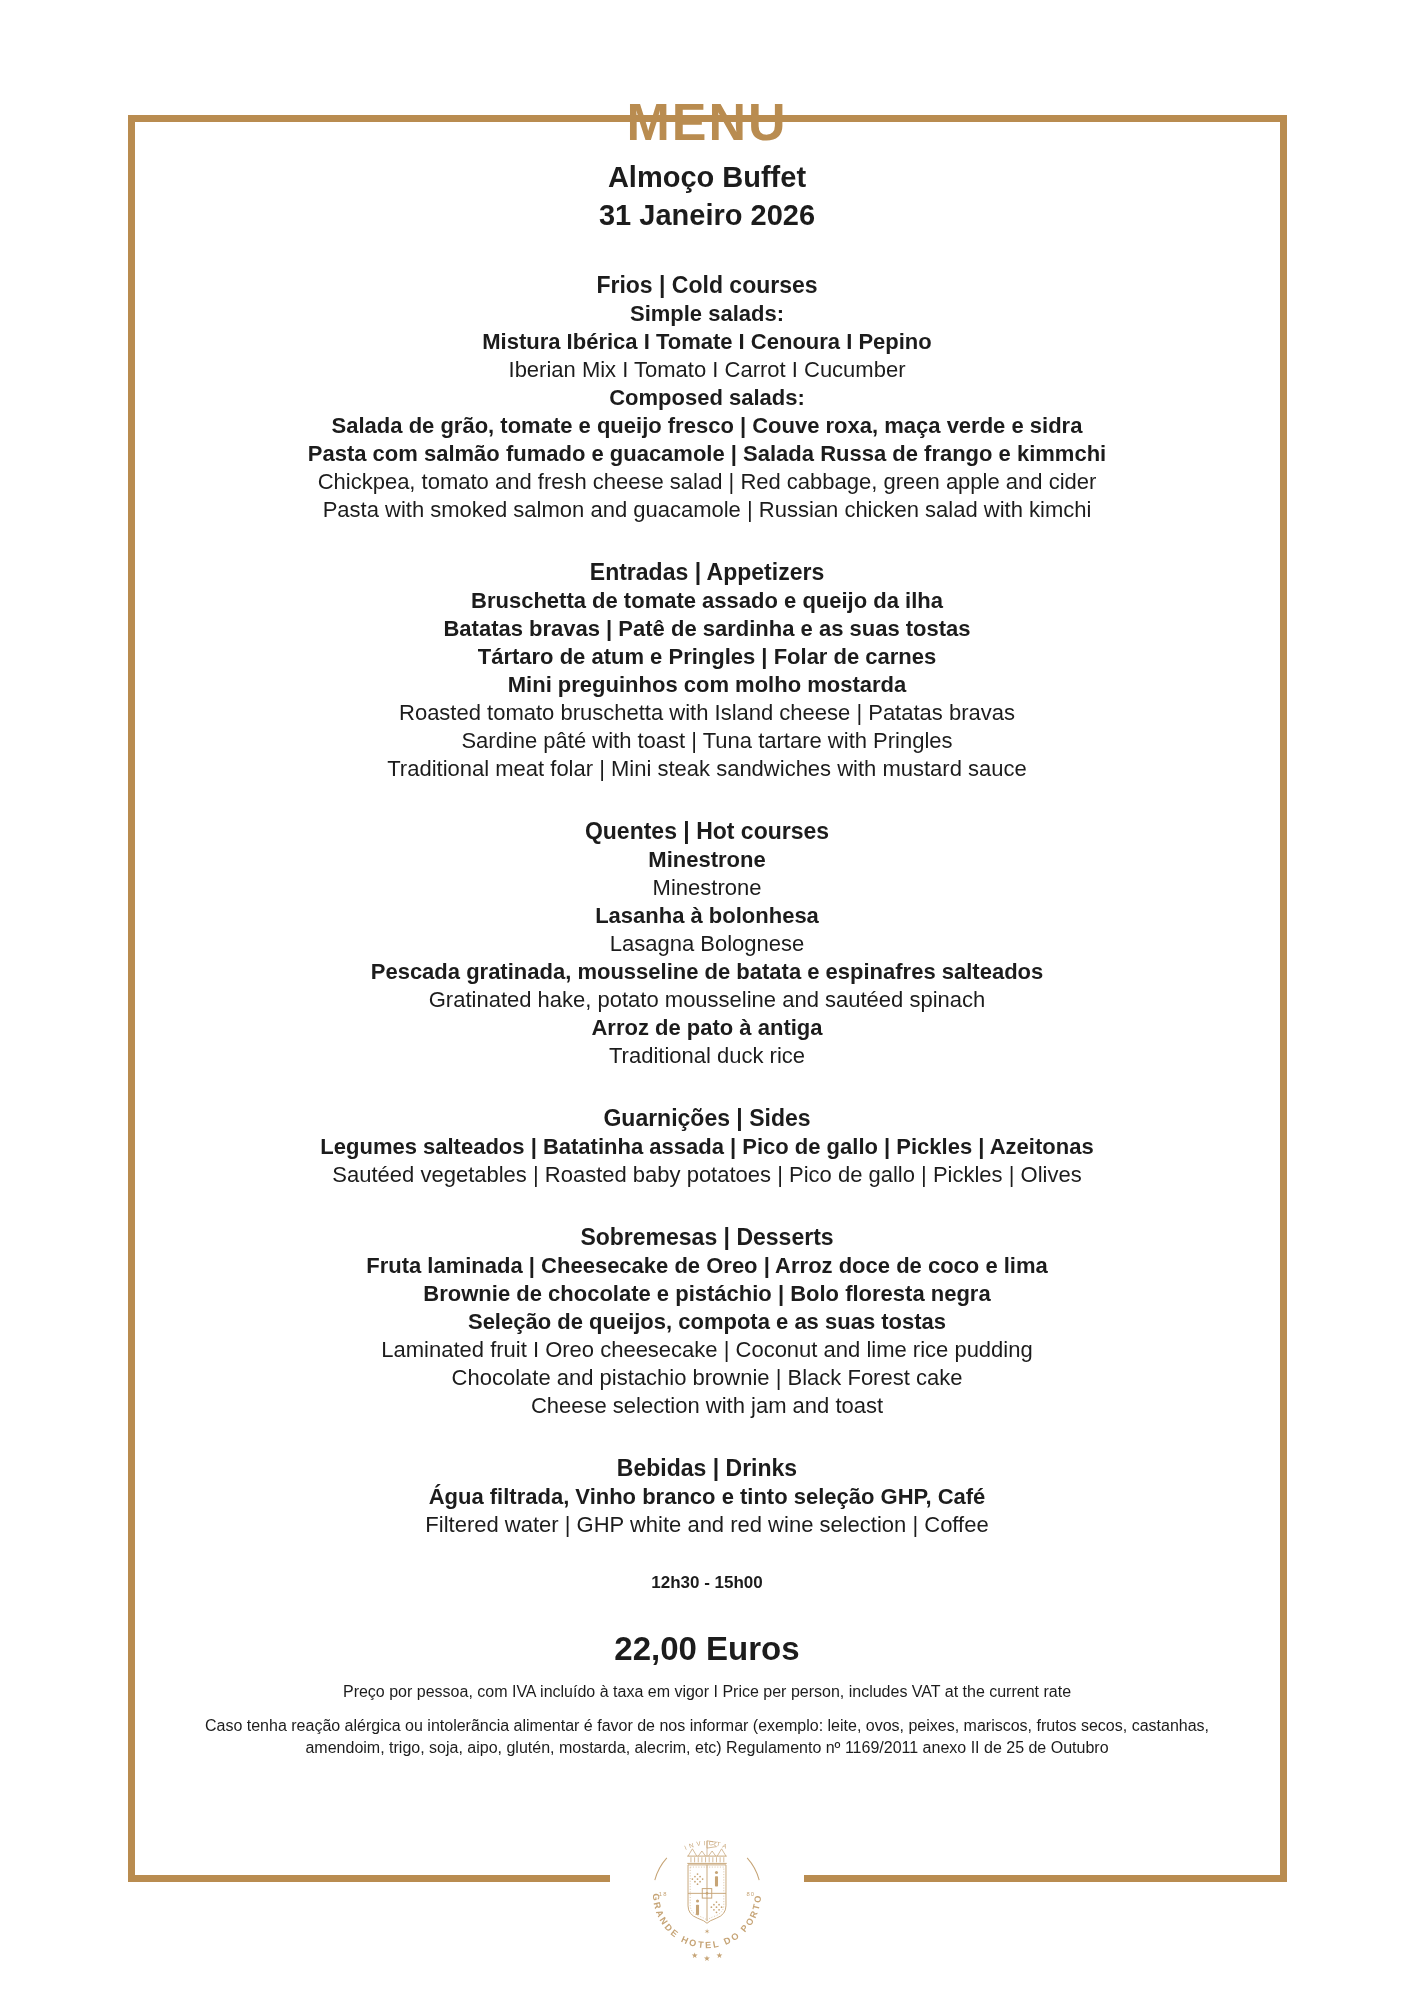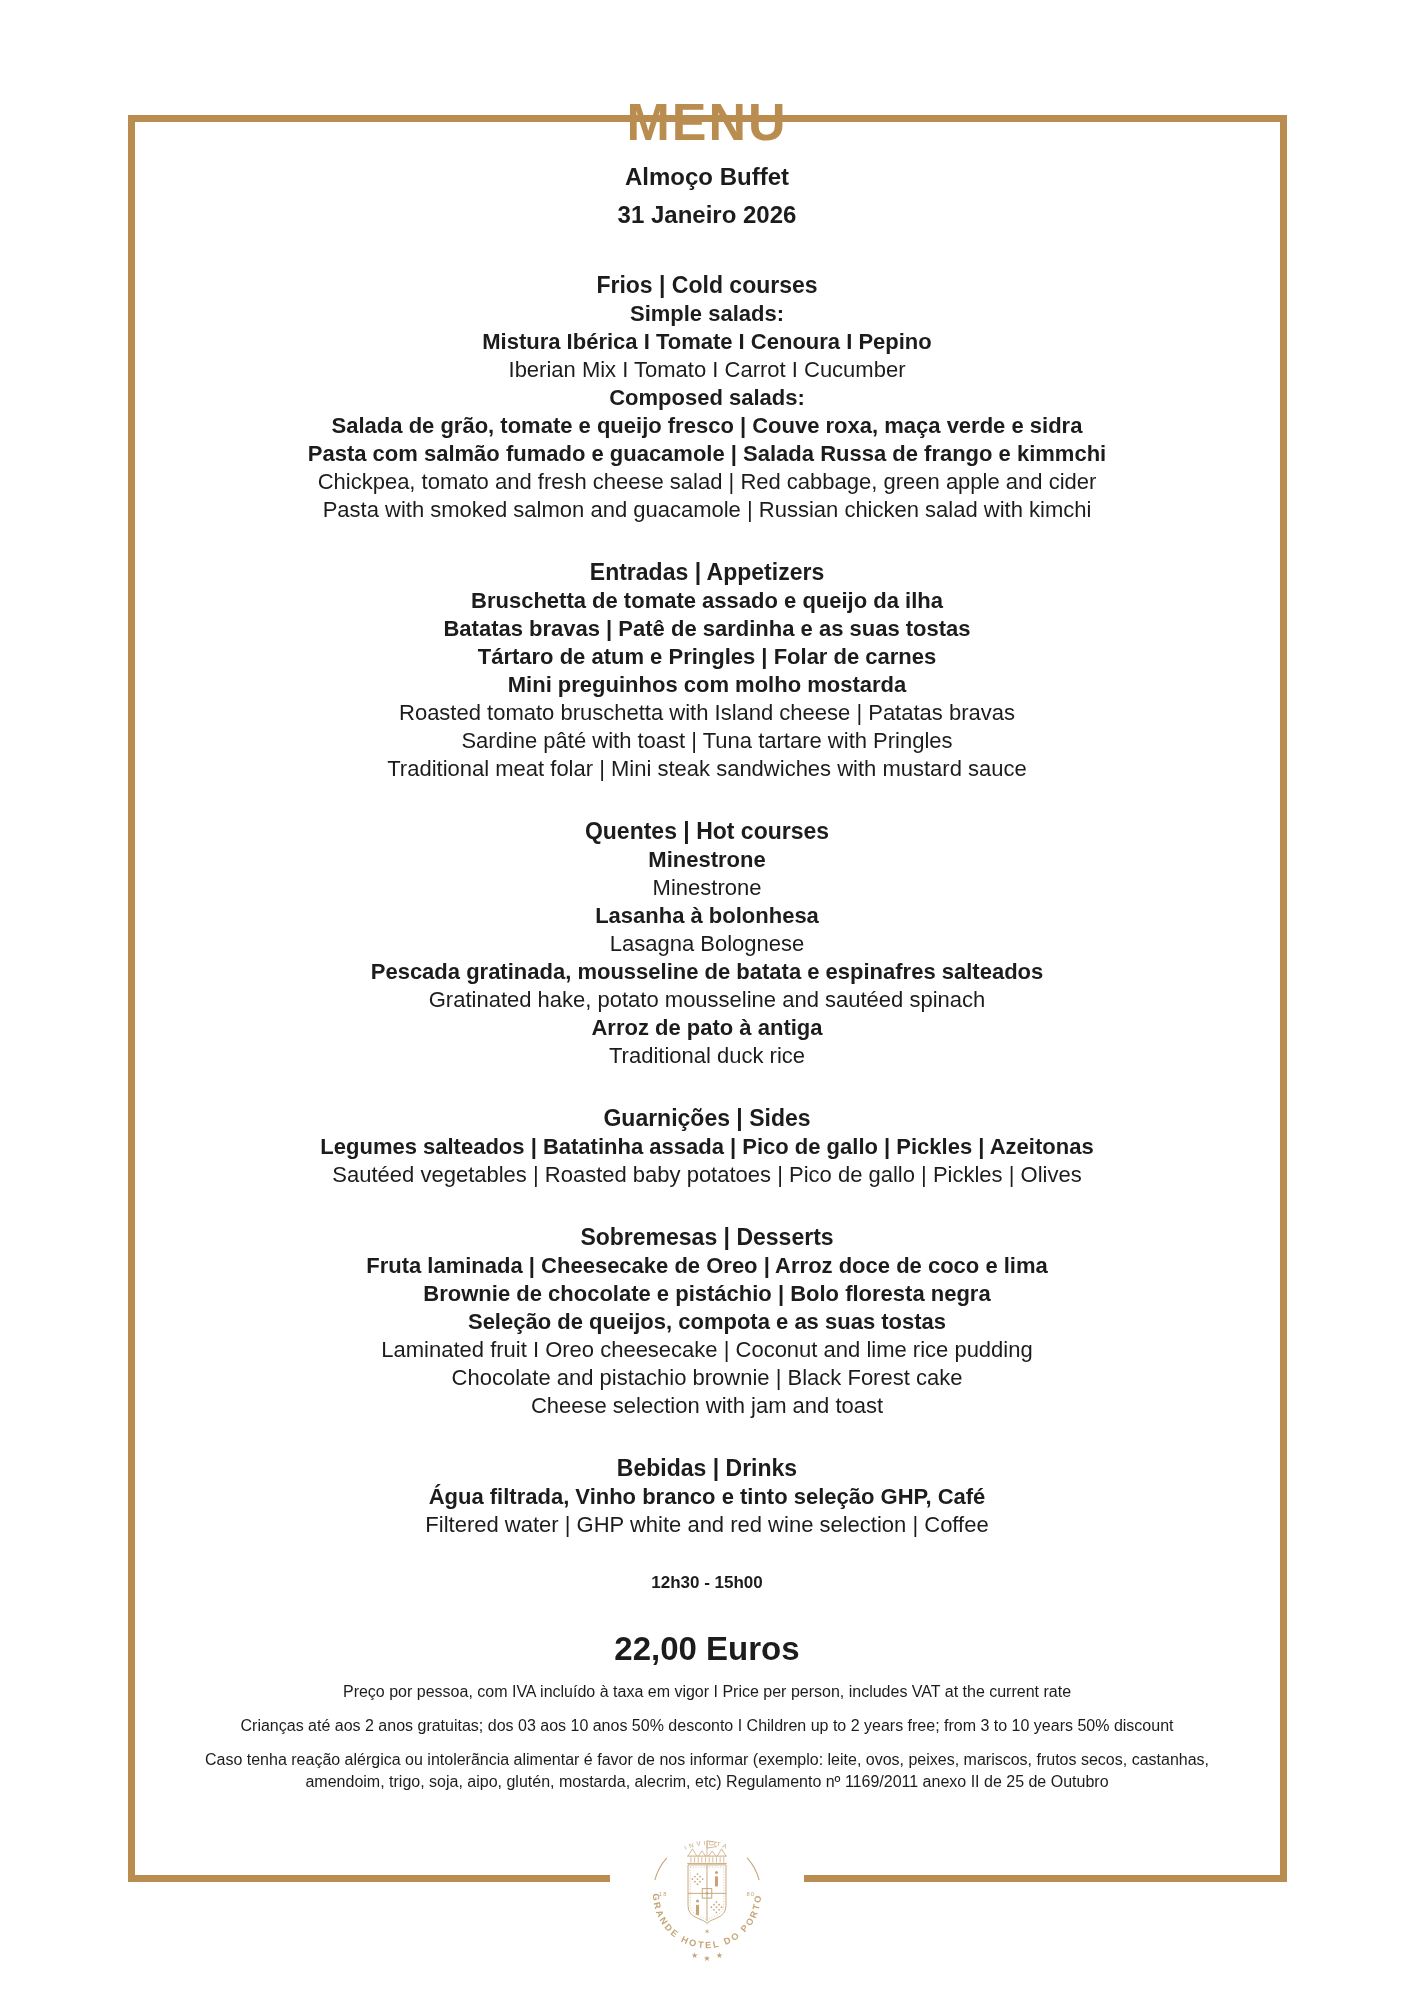--- a/index.html
+++ b/index.html
@@ -31,21 +31,21 @@
   .page-title{
     margin:0;
     padding-top:96px;
     font-size:52px;
     line-height:52px;
     font-weight:700;
     letter-spacing:2px;
     color:var(--gold);
   }
   .subtitle{
-    font-size:24px;
+    font-size:29px;
     font-weight:700;
     line-height:38px;
   }
   .subtitle.first{margin-top:10px;}
   .menu-sections{margin-top:36px;}
   .menu-section{margin-bottom:33px;}
   .section-title{
     font-size:23px;
     font-weight:700;
     line-height:30px;
@@ -149,21 +149,20 @@
           <div class="section-title">Bebidas | Drinks</div>
           <div class="menu-line bold">Água filtrada, Vinho branco e tinto seleção GHP, Café</div>
           <div class="menu-line">Filtered water | GHP white and red wine selection | Coffee</div>
         </section>
       </div>
 
     <div class="hours">12h30 - 15h00</div>
     <div class="price">22,00 Euros</div>
     <div class="notes" id="footer-notes">
         <p>Preço por pessoa, com IVA incluído à taxa em vigor I Price per person, includes VAT at the current rate</p>
-        <p>Crianças até aos 2 anos gratuitas; dos 03 aos 10 anos 50% desconto I Children up to 2 years free; from 3 to 10 years 50% discount</p>
         <p>Caso tenha reação alérgica ou intolerãncia alimentar é favor de nos informar (exemplo: leite, ovos, peixes, mariscos, frutos secos, castanhas, amendoim, trigo, soja, aipo, glutén, mostarda, alecrim, etc) Regulamento nº 1169/2011 anexo II de 25 de Outubro</p>
       </div>
   </div>
 
   <div class="logo-wrap">
     <svg width="146" height="146" viewBox="0 0 200 200" fill="none" stroke="none">
       <defs>
         <path id="arc-top" d="M 52.6,48.6 A 67,67 0 0 1 147.4,48.6"></path>
         <path id="arc-ring" d="M 26,96 A 74,74 0 1 0 174,96"></path>
       </defs>

